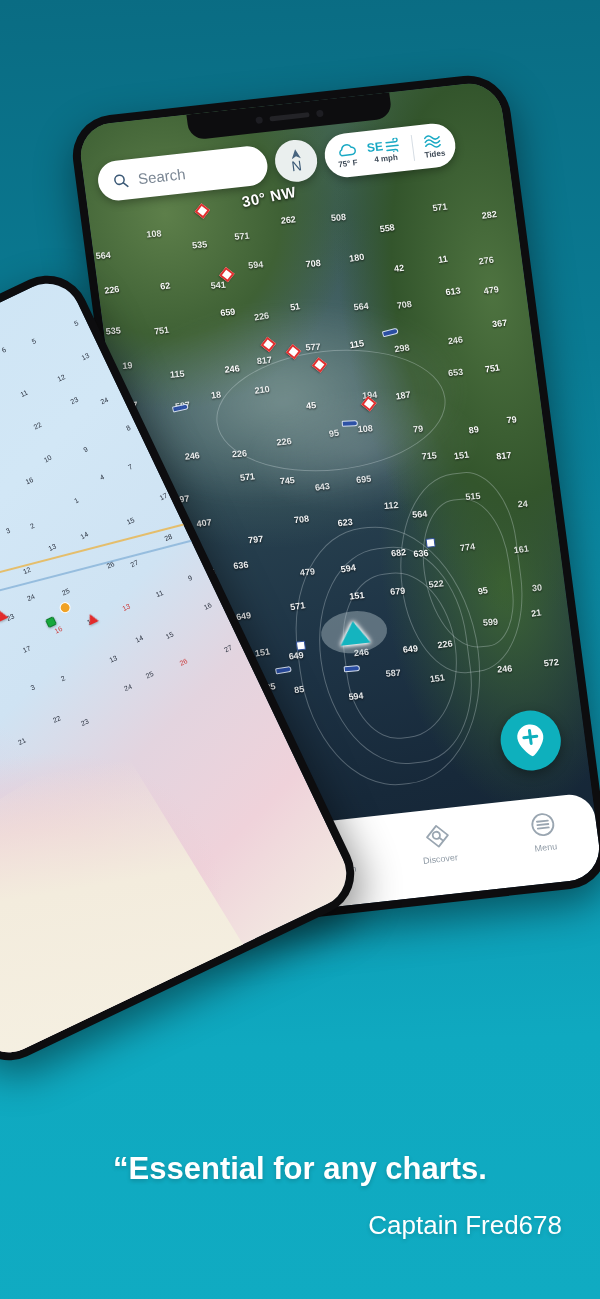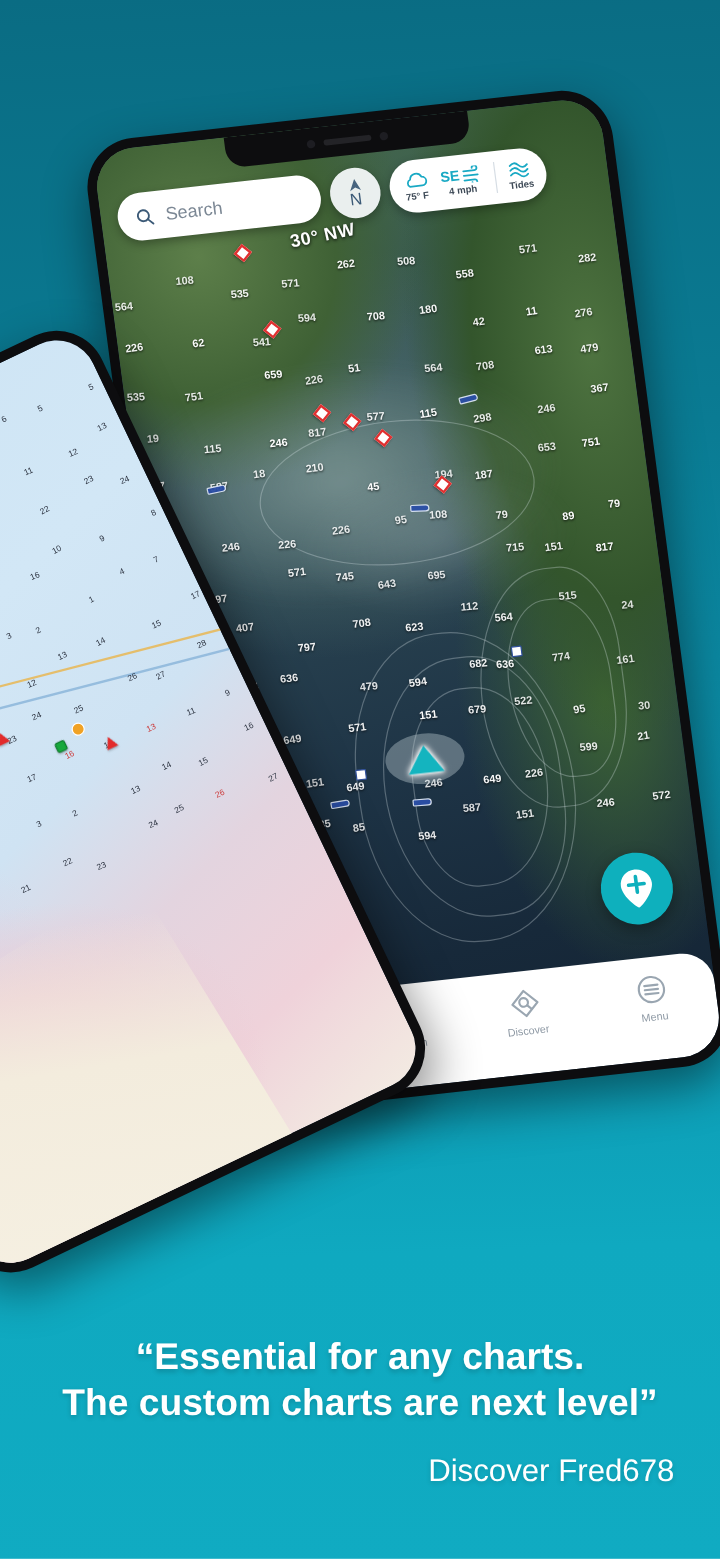--- a/index.html
+++ b/index.html
@@ -537,15 +537,14 @@
 
     <div class="buoy-g" style="left:238px;top:306px;"></div>
 
     <div class="buoy-o" style="left:256px;top:298px;"></div>
 
   </div>
 </div>
 
 <div class="quote-wrap">
   <div class="quote-line">“Essential for any charts.</div>
-  <div class="quote-line">The custom charts are next level”</div>
-  <div class="quote-author">Discover Fred678</div>
+  <div class="quote-author">Captain Fred678</div>
 </div>
 
 </body></html>

